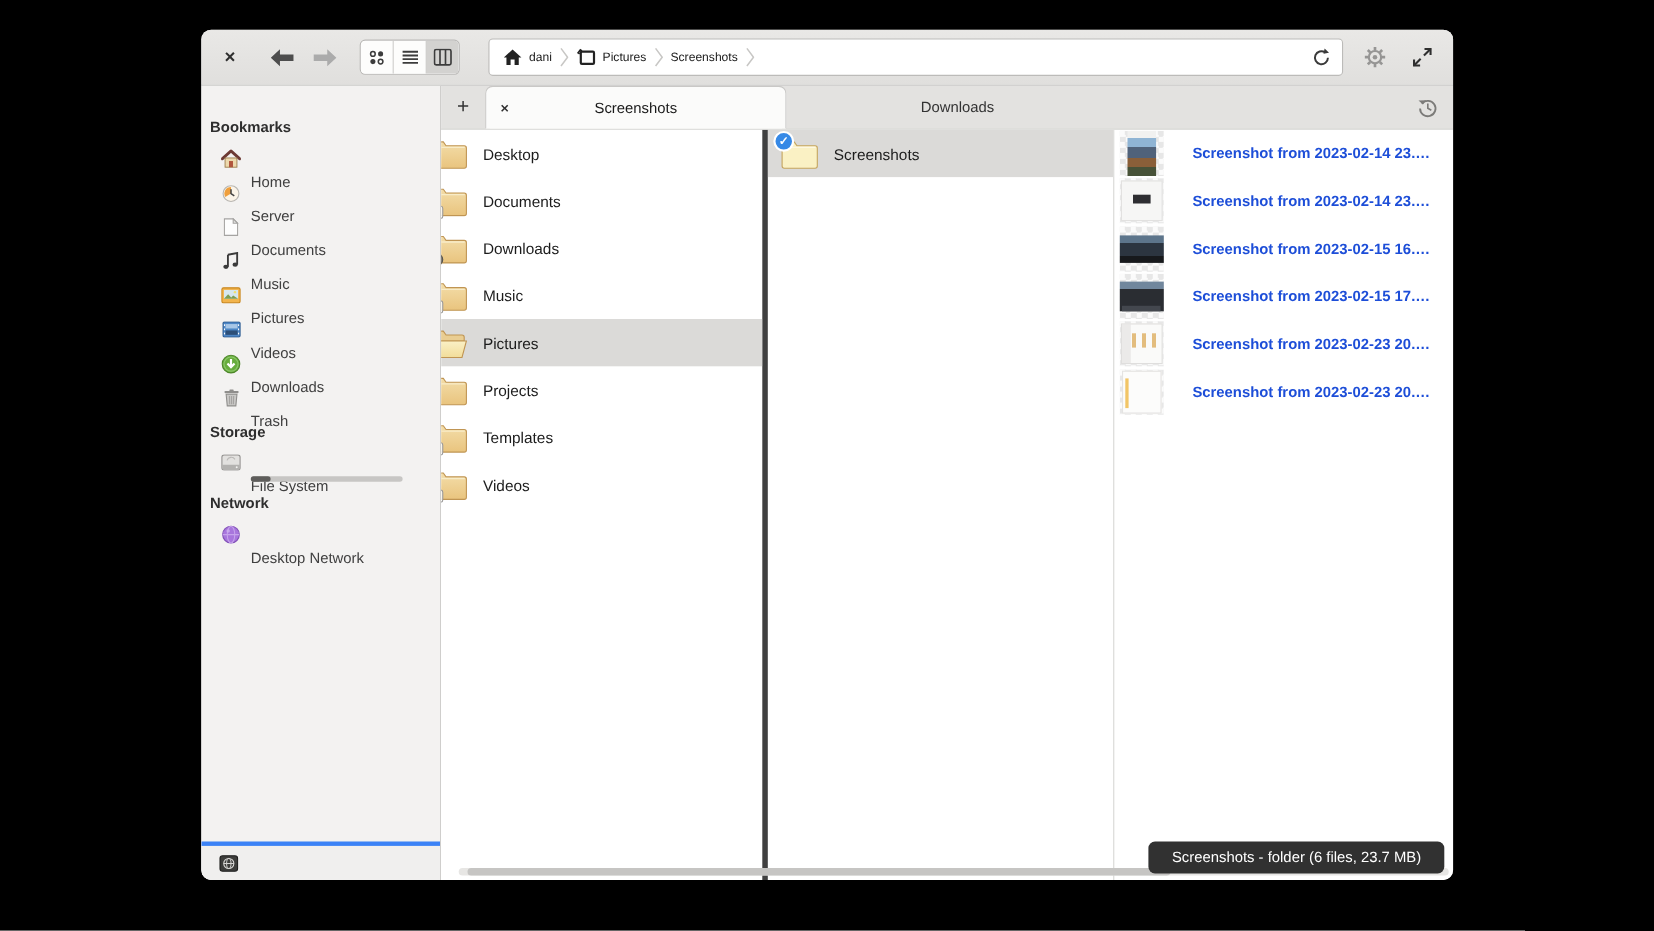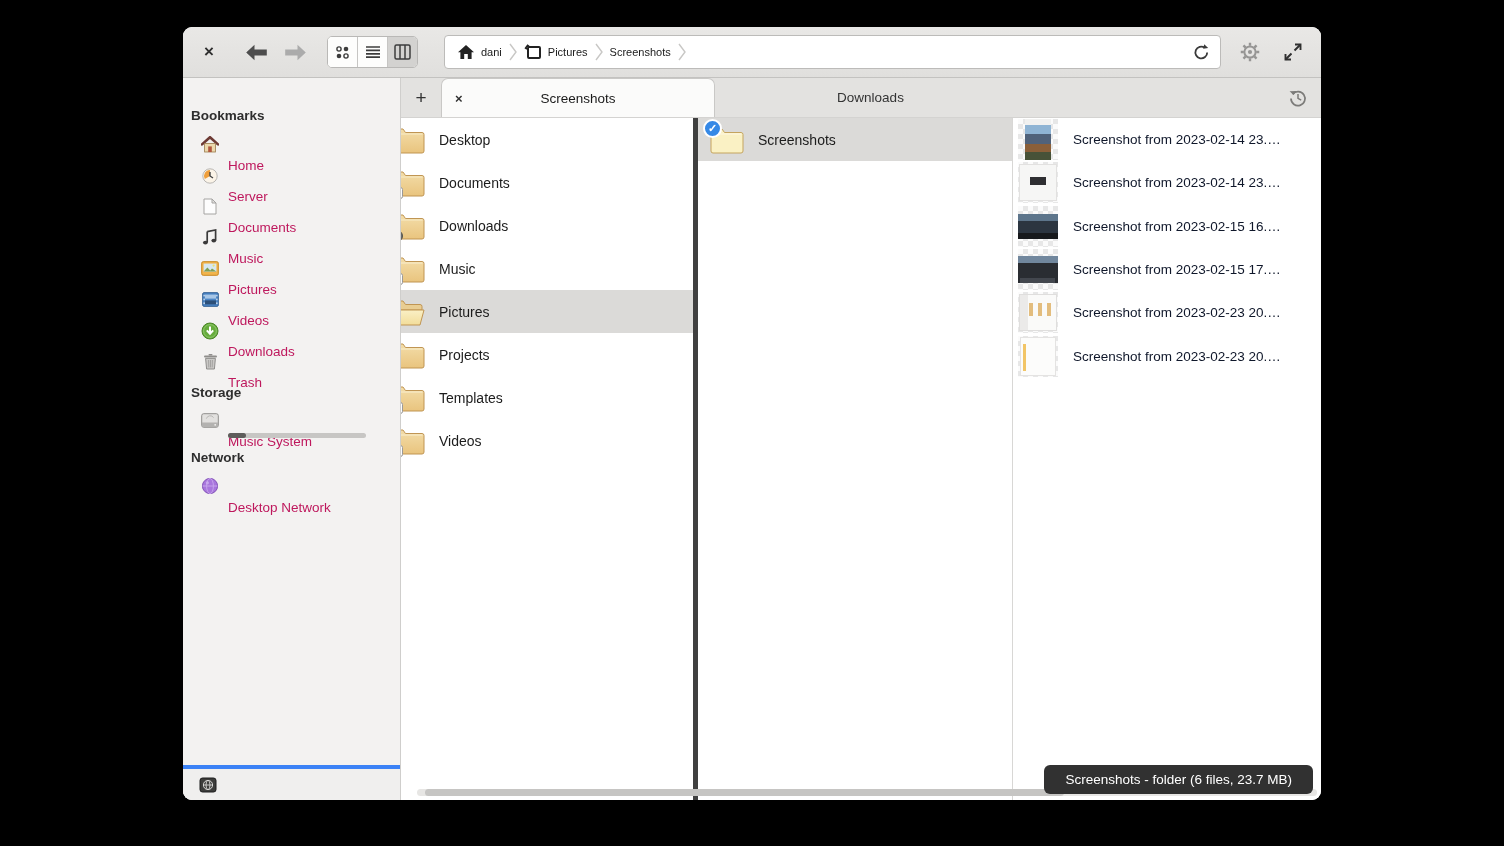--- a/index.html
+++ b/index.html
@@ -41,21 +41,21 @@
   
   .content{flex:1;display:flex;min-height:0;}
   
   .sidebar{
     flex:0 0 217px;background:#f3f2f1;border-right:1px solid #cfcecc;
     display:flex;flex-direction:column;padding-top:22px;font-size:13.5px;
   }
   .sb-header{font-weight:bold;color:#2e2e2e;padding:8px 8px 6px 8px;}
   .sb-item{display:flex;align-items:center;height:31px;padding-left:18px;gap:9px;}
   .sb-item .sb-icon{width:18px;height:18px;display:flex;align-items:center;justify-content:center;flex:0 0 18px;}
-  .sb-label{color:#be185d;white-space:nowrap;margin-top:42px;}
+  .sb-label{color:#404040;white-space:nowrap;margin-top:42px;}
   .fs-bar{margin:-1px 0 4px 45px;width:138px;height:4.5px;border-radius:3px;background:#c7c6c4;position:relative;}
   .fs-bar-fill{position:absolute;left:0;top:0;height:100%;width:18px;border-radius:3px;background:#5e5d5b;}
   .sb-flex{flex:1;}
   .connect-row{
     border-top:4px solid #3b82f6;height:31px;display:flex;align-items:center;
     padding-left:16px;gap:9px;background:#f0efee;font-weight:bold;
   }
   
   .main{flex:1;display:flex;flex-direction:column;min-width:0;}
   .tabbar{
@@ -109,21 +109,21 @@
   .t3{left:0;top:8px;width:40px;height:25px;
       background:linear-gradient(180deg,#5d758b 0 7px,#2c3540 7px 19px,#17191c 19px 25px);}
   .t4{left:0;top:7px;width:40px;height:27px;
       background:linear-gradient(#43474e,#43474e) 50% 100%/88% 5px no-repeat,
                  linear-gradient(180deg,#71879d 0 7px,#2a2d32 7px 100%);}
   .t5{left:1px;top:2px;width:38px;height:37px;border:1px solid #dfdedd;box-sizing:border-box;
       background:repeating-linear-gradient(90deg,#e3bd7e 0 4px,rgba(0,0,0,0) 4px 9px) 9px 8px/25px 13px no-repeat,
                  linear-gradient(#ebeae9,#ebeae9) 0 0/8px 100% no-repeat,#fafaf9;}
   .t6{left:2px;top:1px;width:36px;height:39px;border:1px solid #e4e3e2;box-sizing:border-box;
       background:linear-gradient(#f2c566,#f2c566) 2px 6px/3px 27px no-repeat,#fcfcfb;}
-  .fname{margin-left:15px;white-space:nowrap;color:#0f172a;font-size:13.5px;}
+  .fname{margin-left:26px;white-space:nowrap;color:#1d4ed8;font-size:13.5px;font-weight:bold;}
   
   .hscroll{position:absolute;left:16px;right:4px;bottom:4px;height:7px;border-radius:4px;background:#e7e6e4;}
   .hscroll-thumb{position:absolute;left:8px;top:0;height:7px;width:71%;border-radius:4px;background:#c6c5c3;}
   .tooltip{
     position:absolute;right:8px;bottom:6px;background:#313131;color:#fff;
     padding:7px 21px;border-radius:6px;font-size:13.5px;white-space:nowrap;z-index:5;
   }
   svg{display:block;}
 </style>
 </head>
@@ -367,21 +367,21 @@
 
       <div class="sb-item" style="height:28px">
         <span class="sb-icon">
           <svg width="18" height="15" viewBox="0 0 18 15">
             <rect x="0.7" y="0.7" width="16.6" height="13.6" rx="2" fill="#e2e1df" stroke="#8f8e8c" stroke-width="1"></rect>
             <path d="M1 9.4 L17 9.4 L17 12.3 A2 2 0 0 1 15 14.3 L3 14.3 A2 2 0 0 1 1 12.3 Z" fill="#b3b2b0"></path>
             <circle cx="14.2" cy="11.8" r="0.9" fill="#f4f3f1"></circle>
             <path d="M12.6 4.6 A4 4 0 0 0 5.4 5.6" fill="none" stroke="#b9b8b6" stroke-width="1"></path>
           </svg>
         </span>
-        <span class="sb-label">Music System</span>
+        <span class="sb-label">File System</span>
       </div>
       <div class="fs-bar">
         <div class="fs-bar-fill"></div>
       </div>
 
       <div class="sb-header">Network</div>
 
       <div class="sb-item">
         <span class="sb-icon">
           <svg width="18" height="18" viewBox="0 0 18 18">

